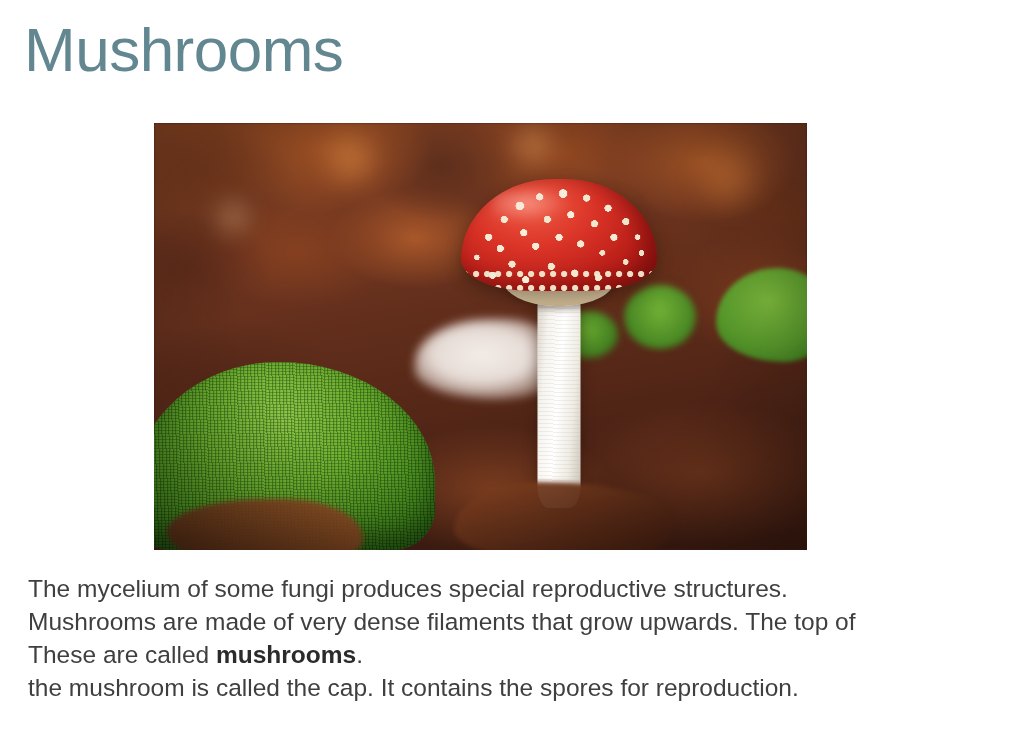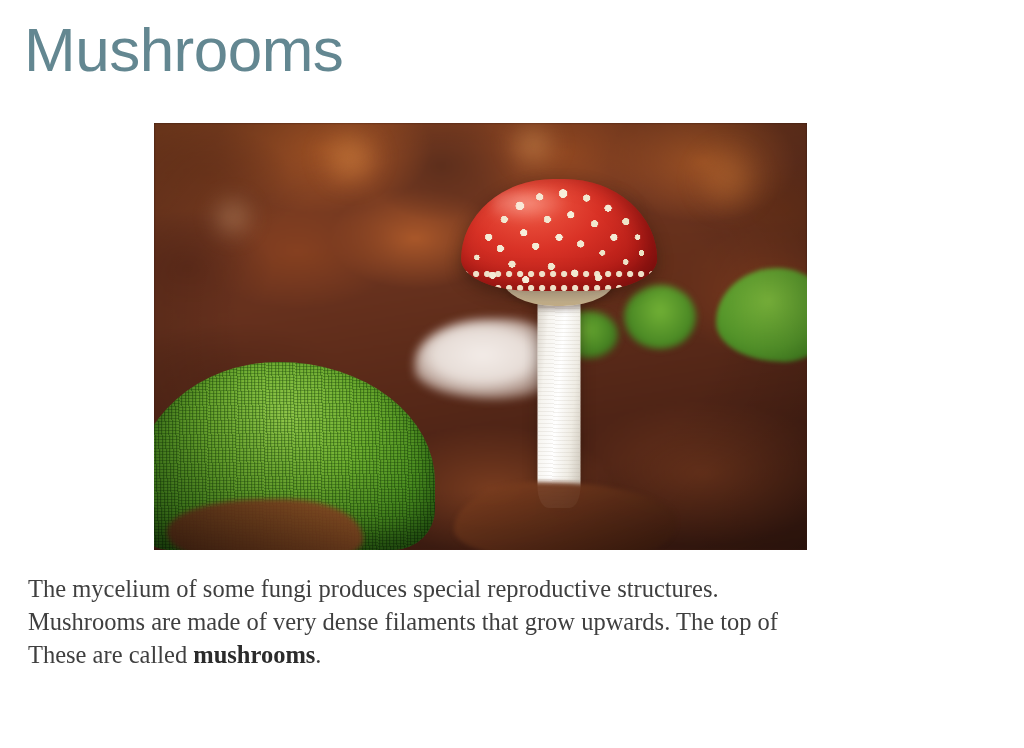--- a/index.html
+++ b/index.html
@@ -243,21 +243,21 @@
   
   .body-copy {
     position: absolute;
     left: 28px;
     top: 572px;
     width: 980px;
     font-size: 24.5px;
     line-height: 33px;
     color: #3f3f3f;
   }
-  .body-copy p { margin: 0; font-family: Liberation Serif, serif; }
+  .body-copy p { margin: 0; }
   .body-copy b { font-weight: 700; color: #2b2b2b; }
 </style>
 </head>
 <body>
 
 <div class="slide-title">Mushrooms</div>
 
 <div class="photo">
   <div class="litter"></div>
   <div class="bokeh"></div>
@@ -279,13 +279,14 @@
   <div class="moss-main"></div>
   <div class="fg-leaf-a"></div>
   <div class="fg-leaf-b"></div>
   <div class="vignette"></div>
 </div>
 
 <div class="body-copy">
   <p>The mycelium of some fungi produces special reproductive structures.</p>
   <p>Mushrooms are made of very dense filaments that grow upwards. The top of</p>
   <p><span>These are called </span><b>mushrooms</b><span>.</span></p>
+  <p>the mushroom is called the cap. It contains the spores for reproduction.</p>
 </div>
 
 </body></html>

